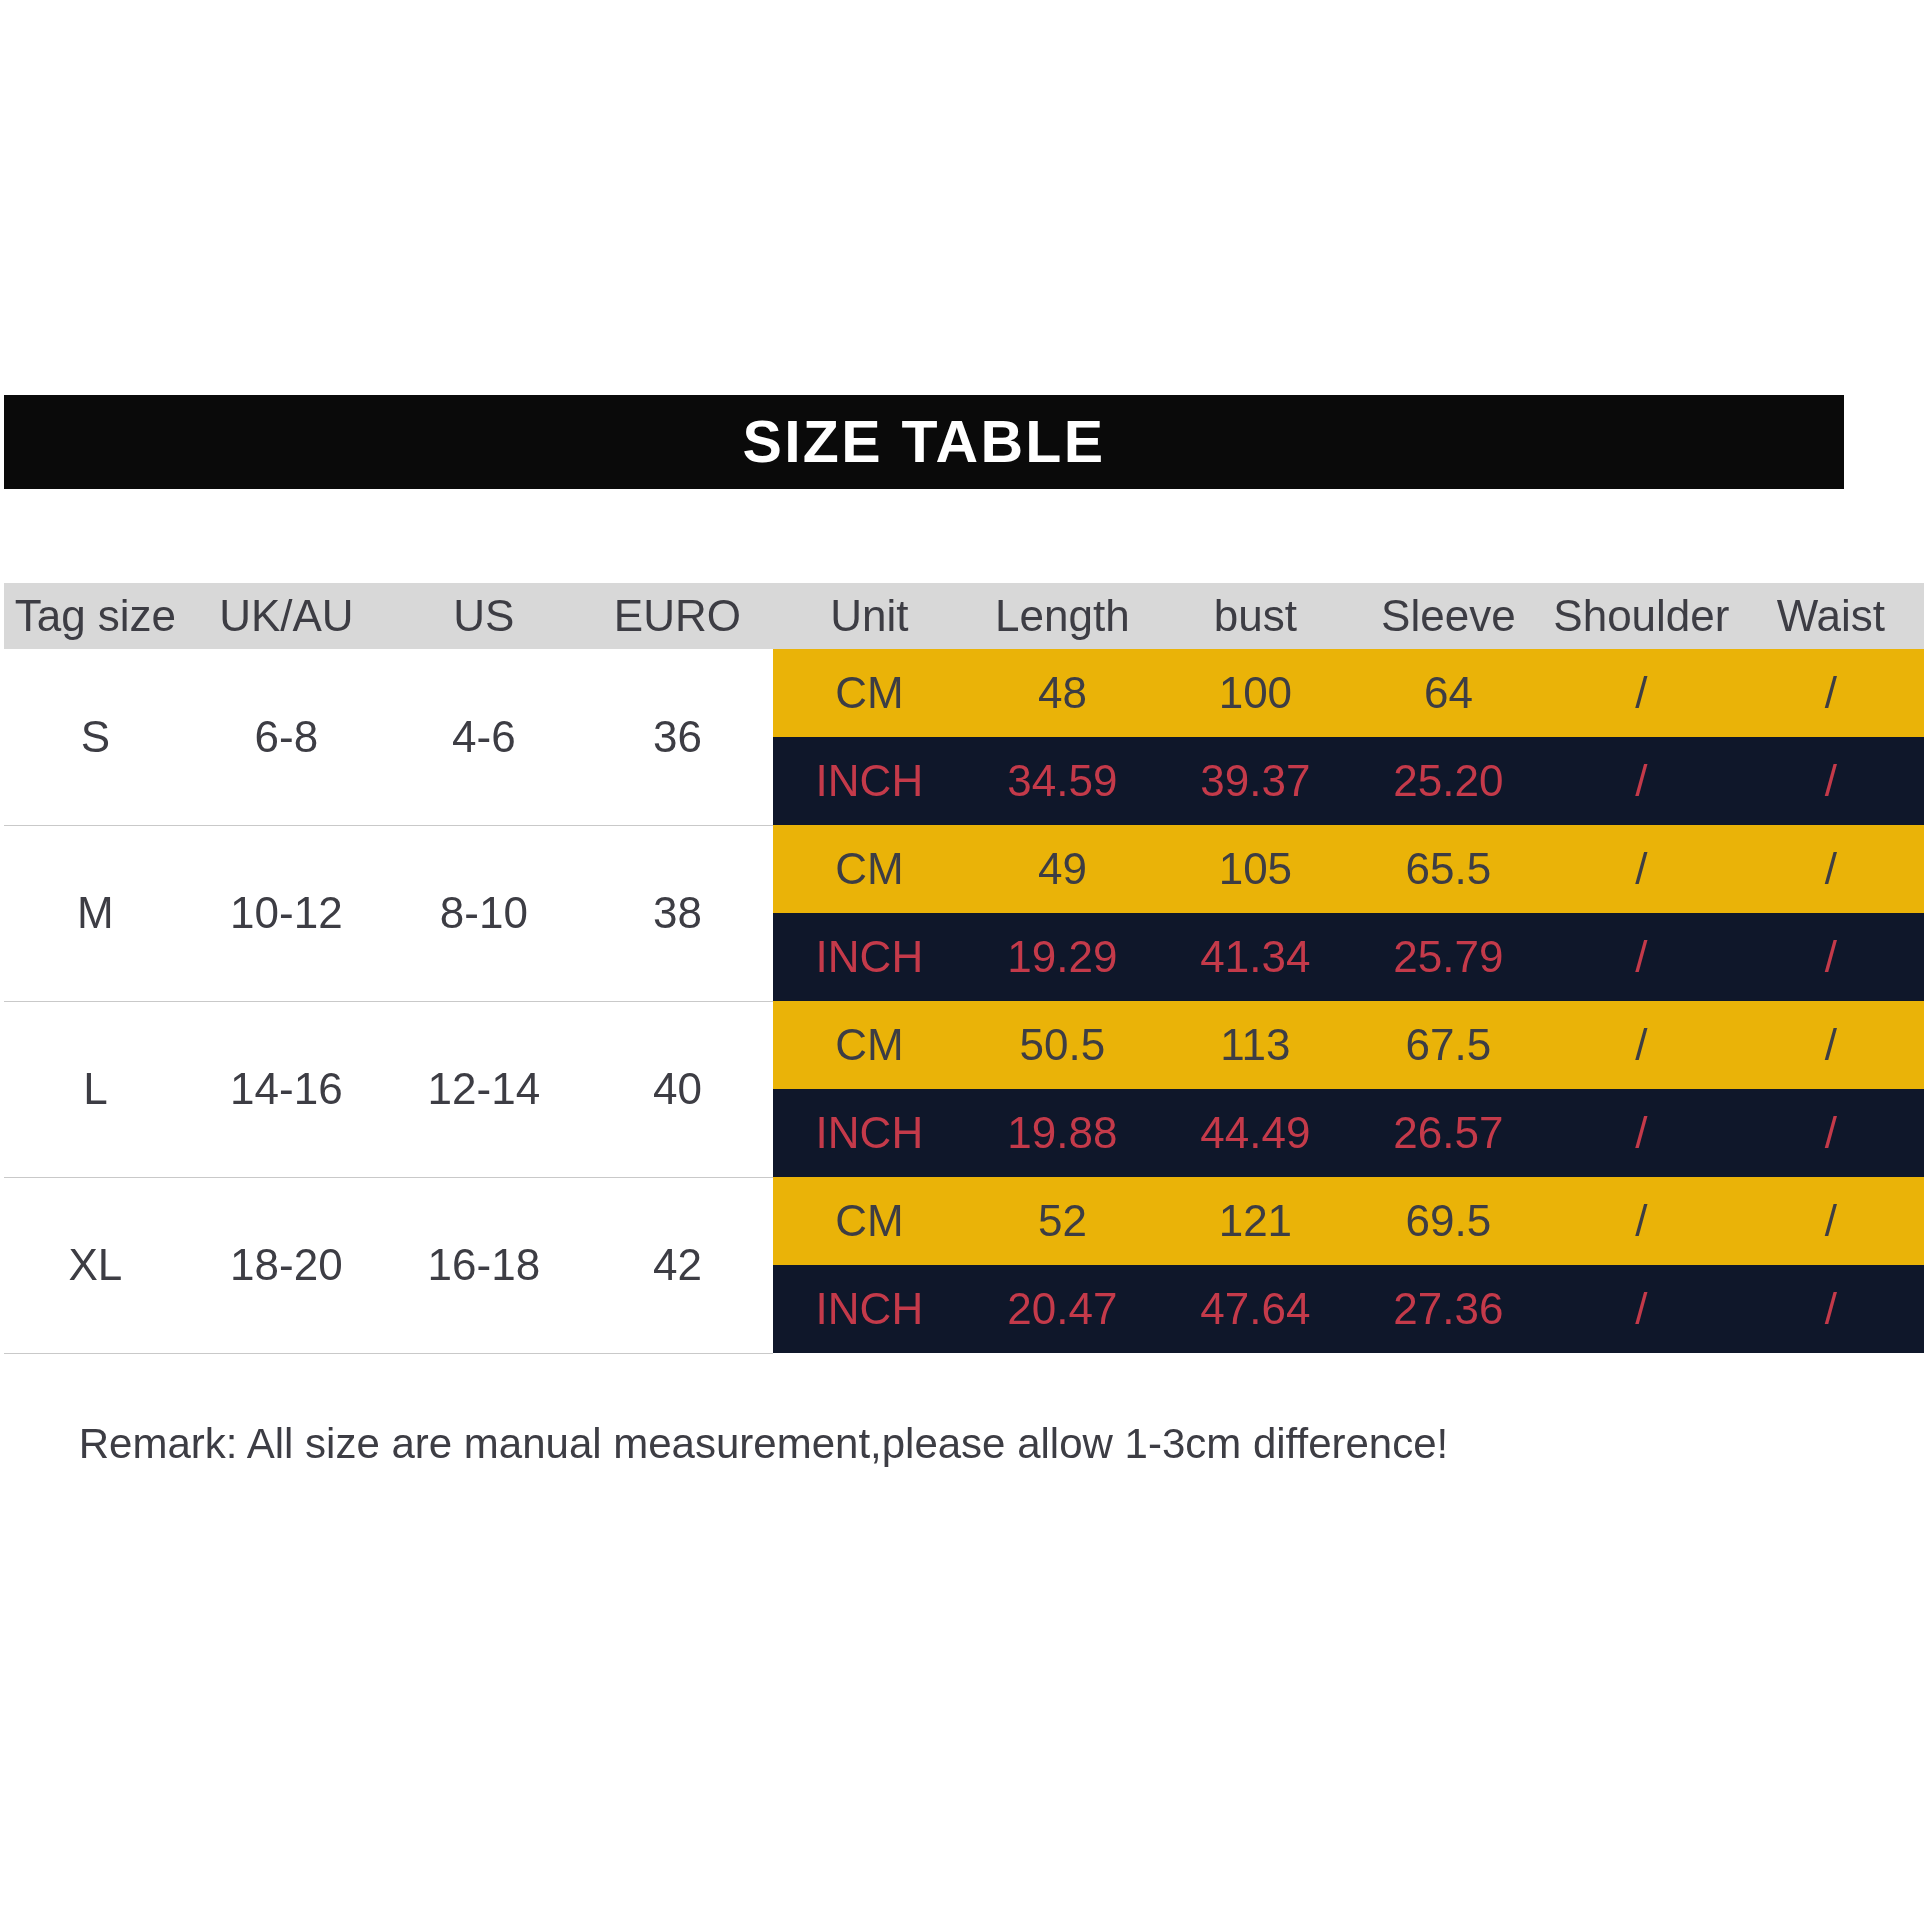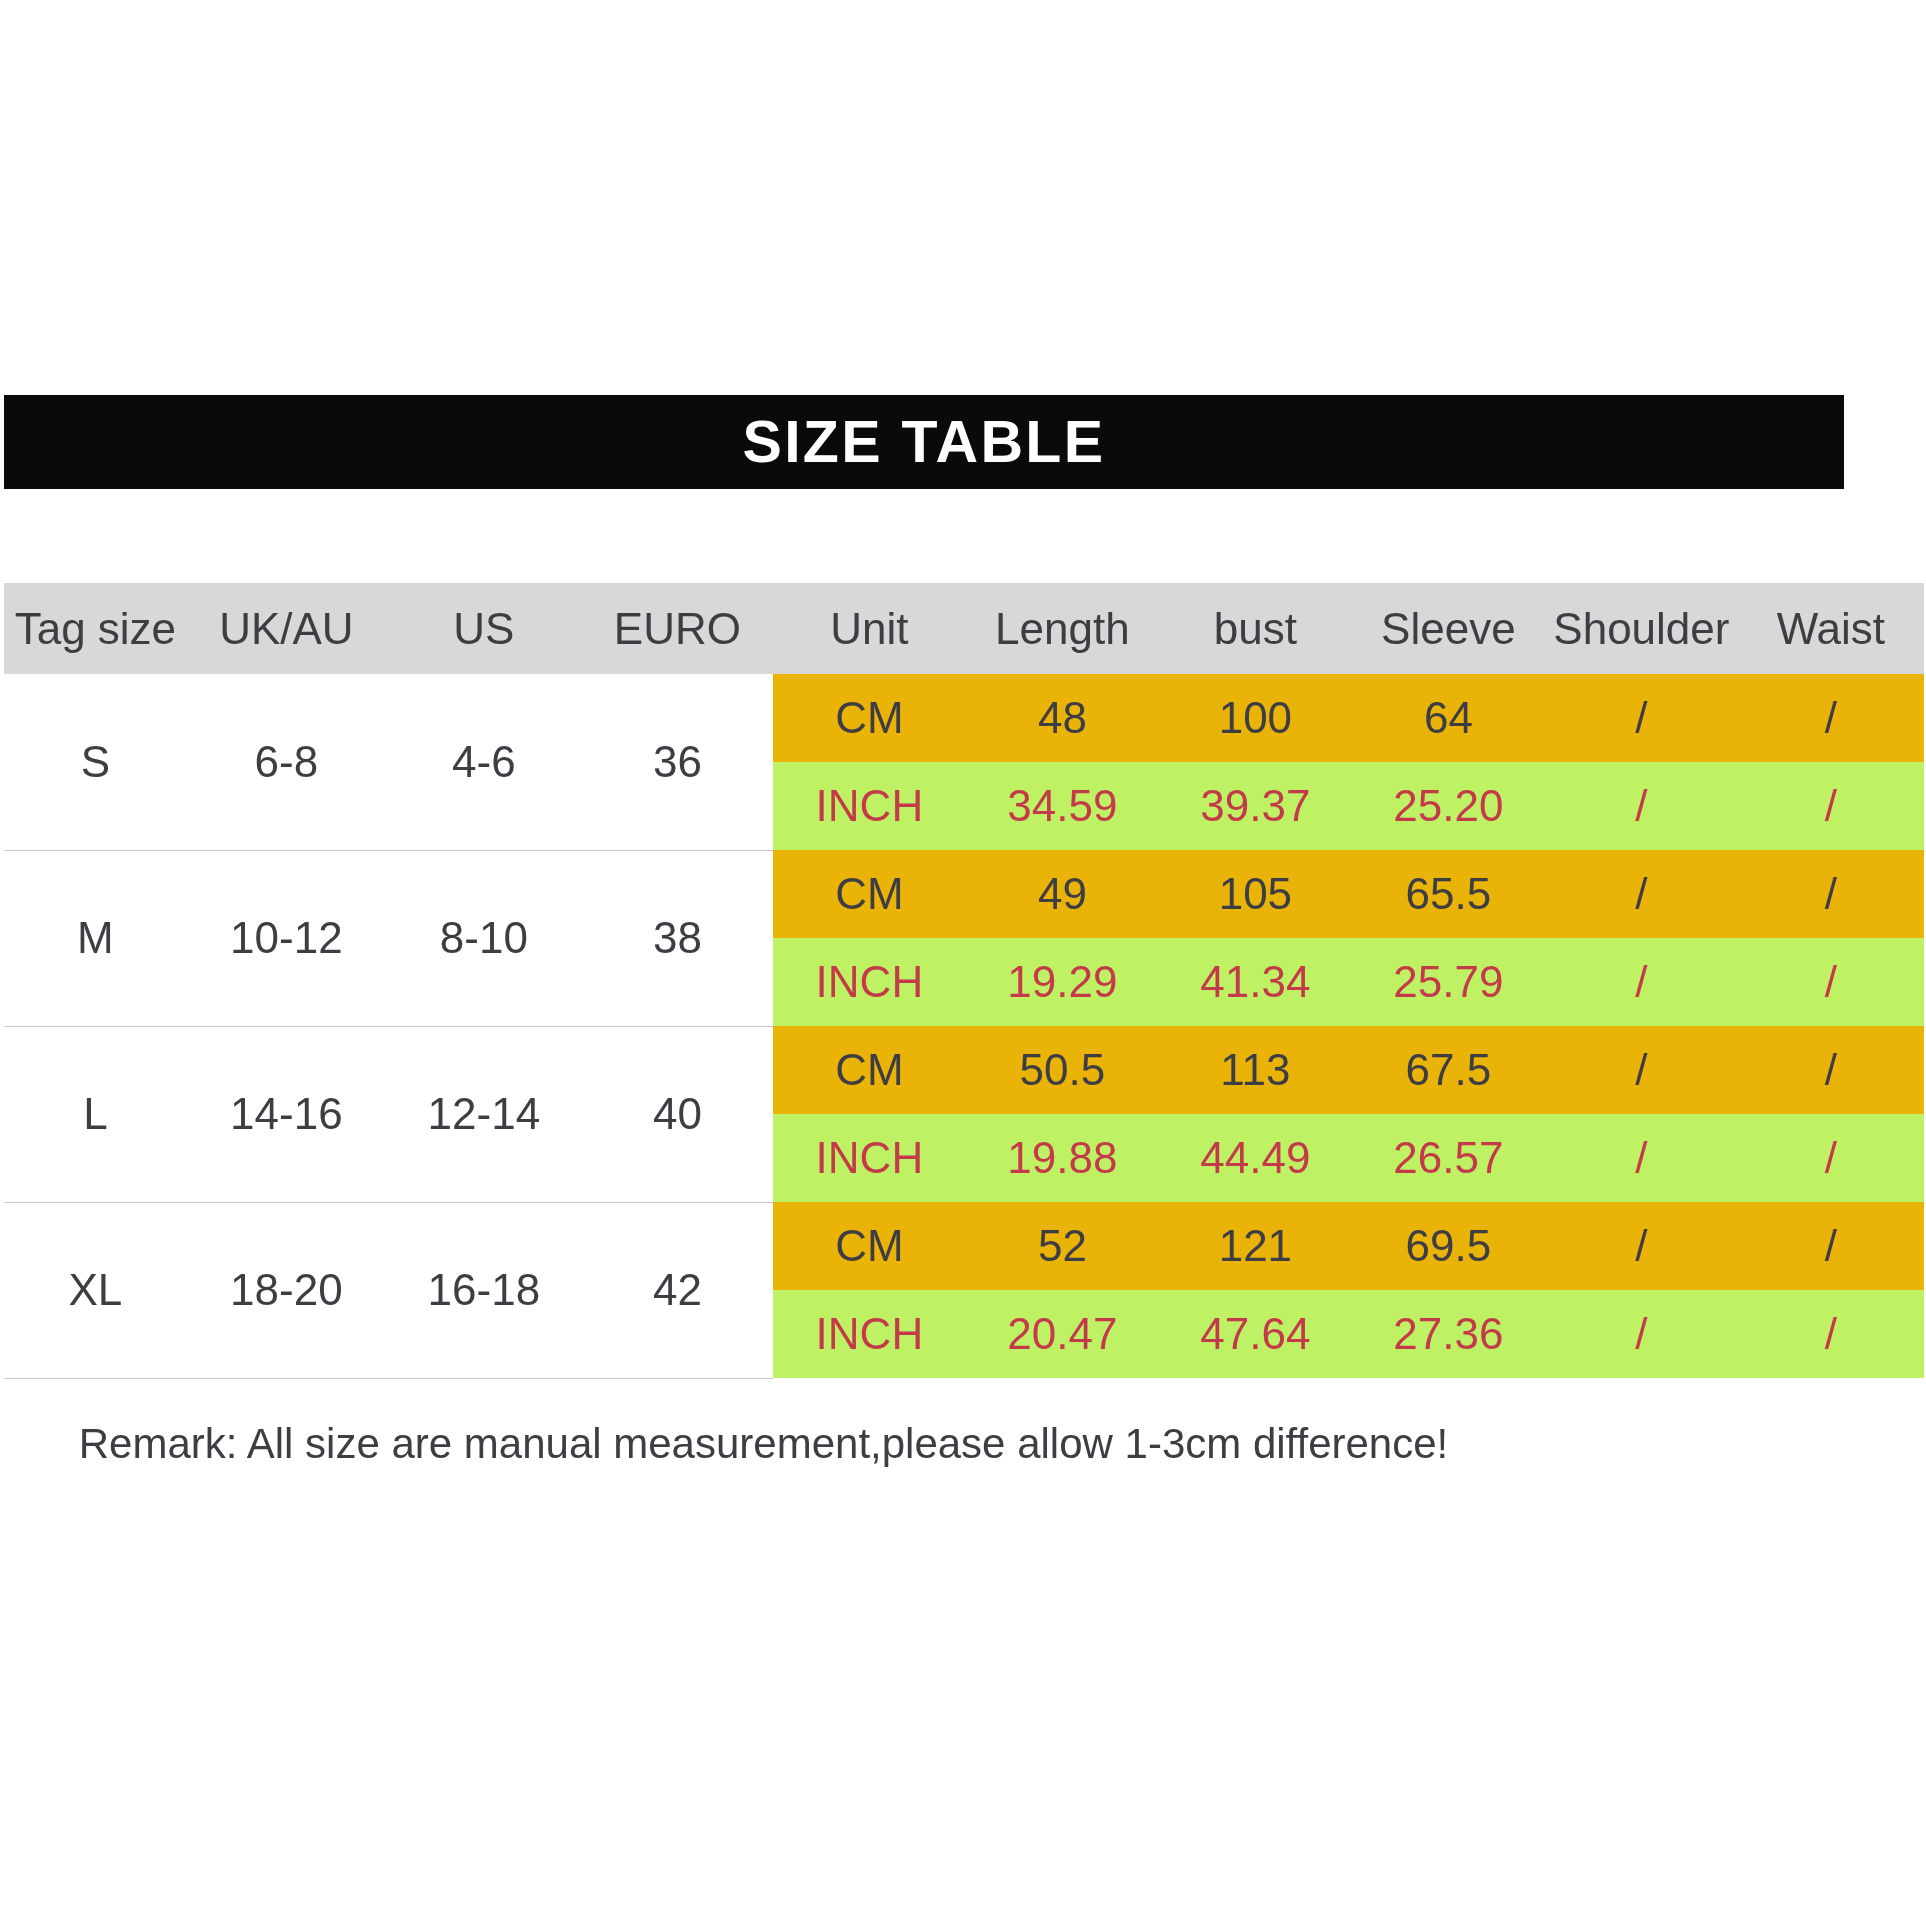--- a/index.html
+++ b/index.html
@@ -37,29 +37,29 @@
     font-size: 44px;
     font-weight: 400;
   }
   table.size-table th, table.size-table td {
     padding: 0;
     text-align: center;
     vertical-align: middle;
     font-weight: 400;
     white-space: nowrap;
   }
-  thead tr { height: 91px; margin-left: 24px; }
+  thead tr { height: 66px; margin-left: 24px; }
   thead th { background: #d8d8d8; color: #3d3d44; }
   tbody tr { height: 88px; }
   td.left-cell {
     background: #ffffff;
     border-bottom: 1.5px solid #c9c9c9;
   }
   tr.cm-row td.data-cell { background: #eab308; color: #3d3d44; }
-  tr.inch-row td.data-cell { background: #bef264; color: #c43a4a; }
+  tr.inch-row td.data-cell { background: #0f172a; color: #c43a4a; }
 
   
   .remark {
     position: absolute;
     left: 0; top: 1420px;
     width: 1527px;
     text-align: center;
     font-size: 42px;
     color: #3d3d44;
   }

